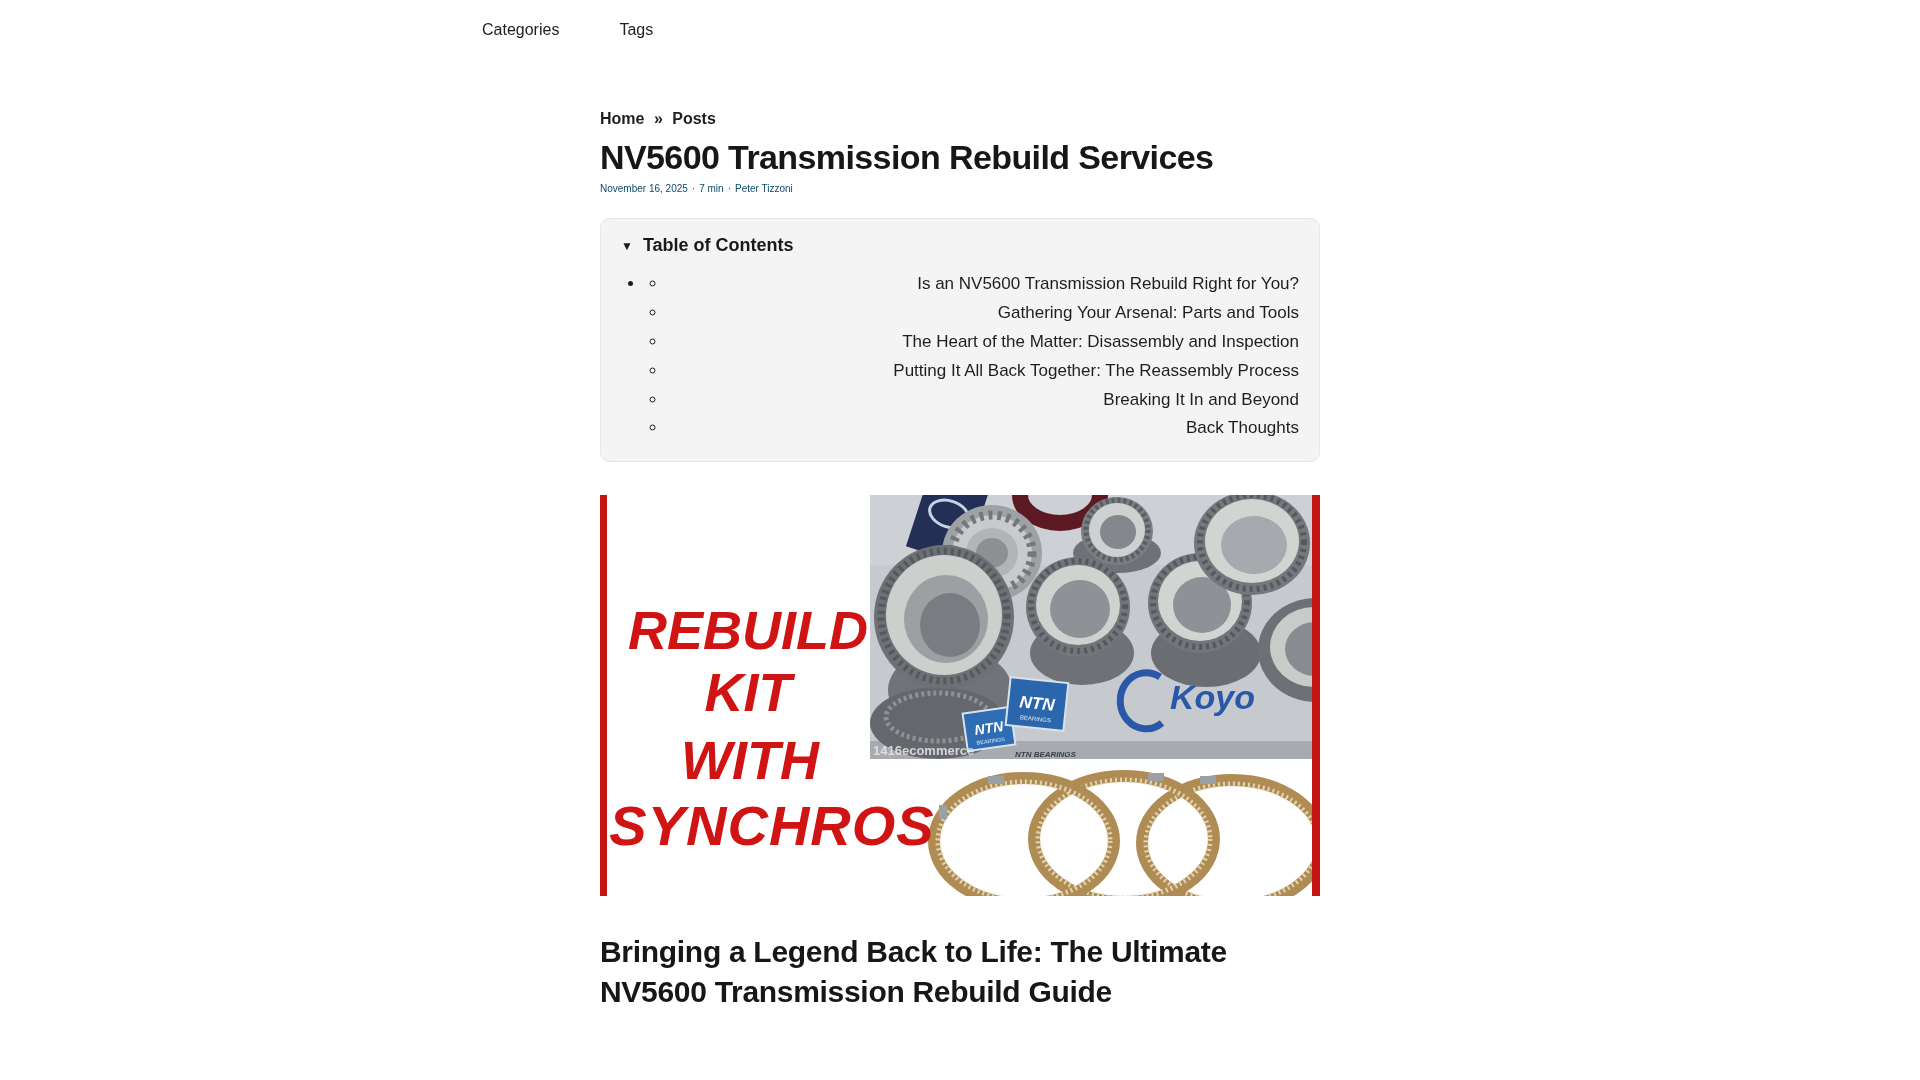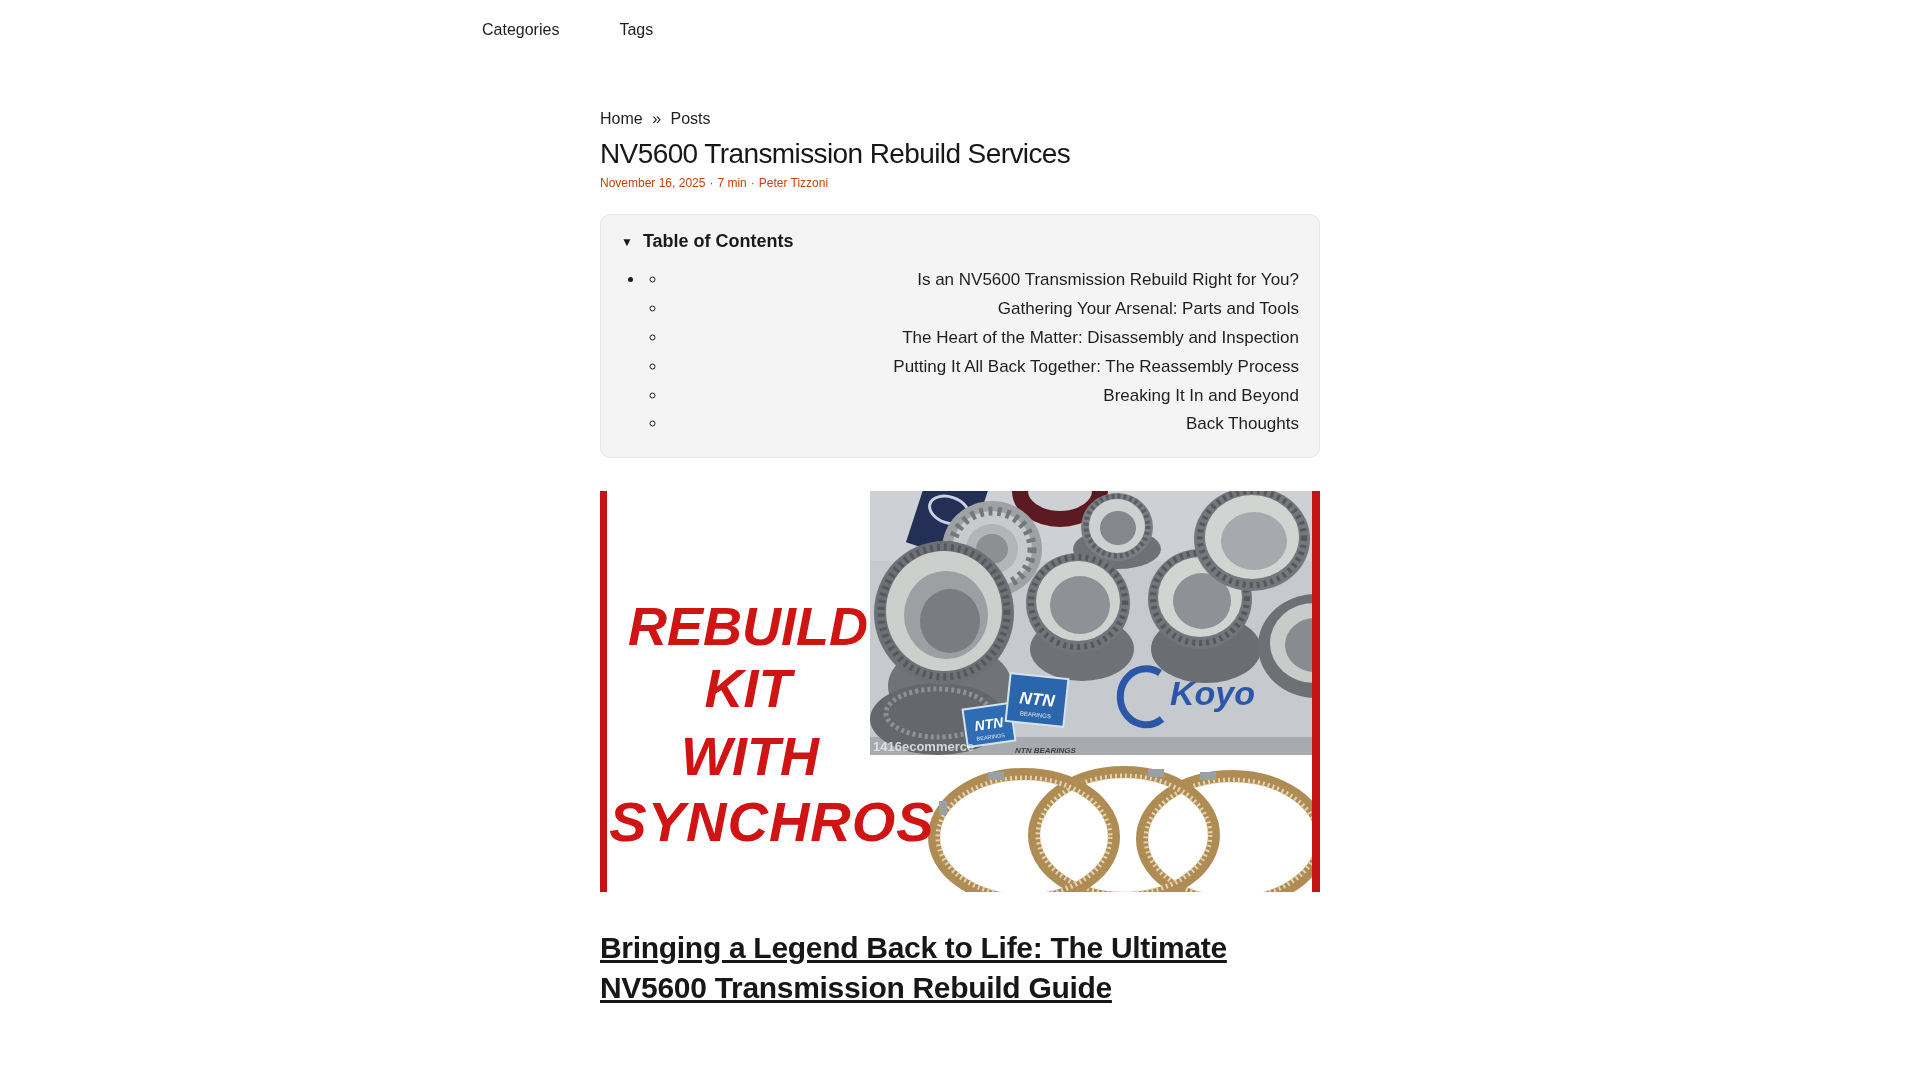--- a/index.html
+++ b/index.html
@@ -16,28 +16,28 @@
     display:flex; justify-content:space-between; align-items:center;
   }
   .logo-area{ display:flex; align-items:center; }
   .logo{ font-size:24px; font-weight:700; color:#161616; text-decoration:none; letter-spacing:-0.3px; cursor:pointer;}
   .theme-toggle{ background:none; border:none; padding:0; margin-left:12px; cursor:pointer; display:inline-flex; align-items:center; }
   .theme-toggle svg{ display:block; }
   .menu{ list-style:none; display:flex; gap:26px; margin:0; padding:0; }
   .menu a{ font-size:16px; color:#1e1e1e; text-decoration:none; cursor:pointer;margin-left:34px; }
   
   main{ width:720px; margin:0 auto; }
-  .breadcrumb{ margin-top:50px; font-size:16px; color:#1e1e1e; }
+  .breadcrumb{ margin-top:50px; font-size:16px; color:#1e1e1e;font-weight:bold; }
   .breadcrumb a{ color:#1e1e1e; text-decoration:none; cursor:pointer; }
   .breadcrumb .sep{ margin:0 5px; }
   .post-title{
-    margin:10px 0 6px; font-size:28px; font-weight:400;
+    margin:10px 0 6px; font-size:34px; font-weight:700;
     letter-spacing:-0.6px; white-space:nowrap; color:#171717;
   }
-  .post-meta{ color:#c2410c; font-size:12px; }
+  .post-meta{ color:#0c4a6e; font-size:10px; }
   .post-meta .dot{ margin:0 4px; }
   
   .toc{
     margin-top:24px; background:#f4f4f4; border:1px solid #e7e7e7;
     border-radius:10px; padding:12px 20px 18px;
   }
   .toc summary{ list-style:none; cursor:pointer; display:flex; align-items:center; font-size:18px; font-weight:600; padding:4px 0; color:#191919;}
   .toc summary::-webkit-details-marker{ display:none; }
   .toc summary::marker{ content:""; }
   .toc-marker{ font-size:12px; margin-right:10px; }
@@ -45,21 +45,21 @@
   .toc ul ul{ margin:0; padding-left:22px; list-style-type:circle;text-align:right; }
   .toc a{ color:#1e1e1e; text-decoration:none; cursor:pointer; }
   
   figure.cover{ margin:33px 0 0; width:720px; }
   figure.cover svg{ display:block; width:720px; height:401px; }
   
   .section-heading{
     margin:36px 0 0; font-size:30px; font-weight:700;
     letter-spacing:-0.3px; line-height:1.33; color:#171717;
   }
-  .section-heading span{ display:block;text-decoration:underline; }
+  .section-heading span{ display:block; }
 </style>
 </head>
 <body>
 
 <header class="nav">
   <div class="nav-inner">
     <ul class="menu">
       <li><a>Categories</a></li>
       <li><a>Tags</a></li>
     </ul>

